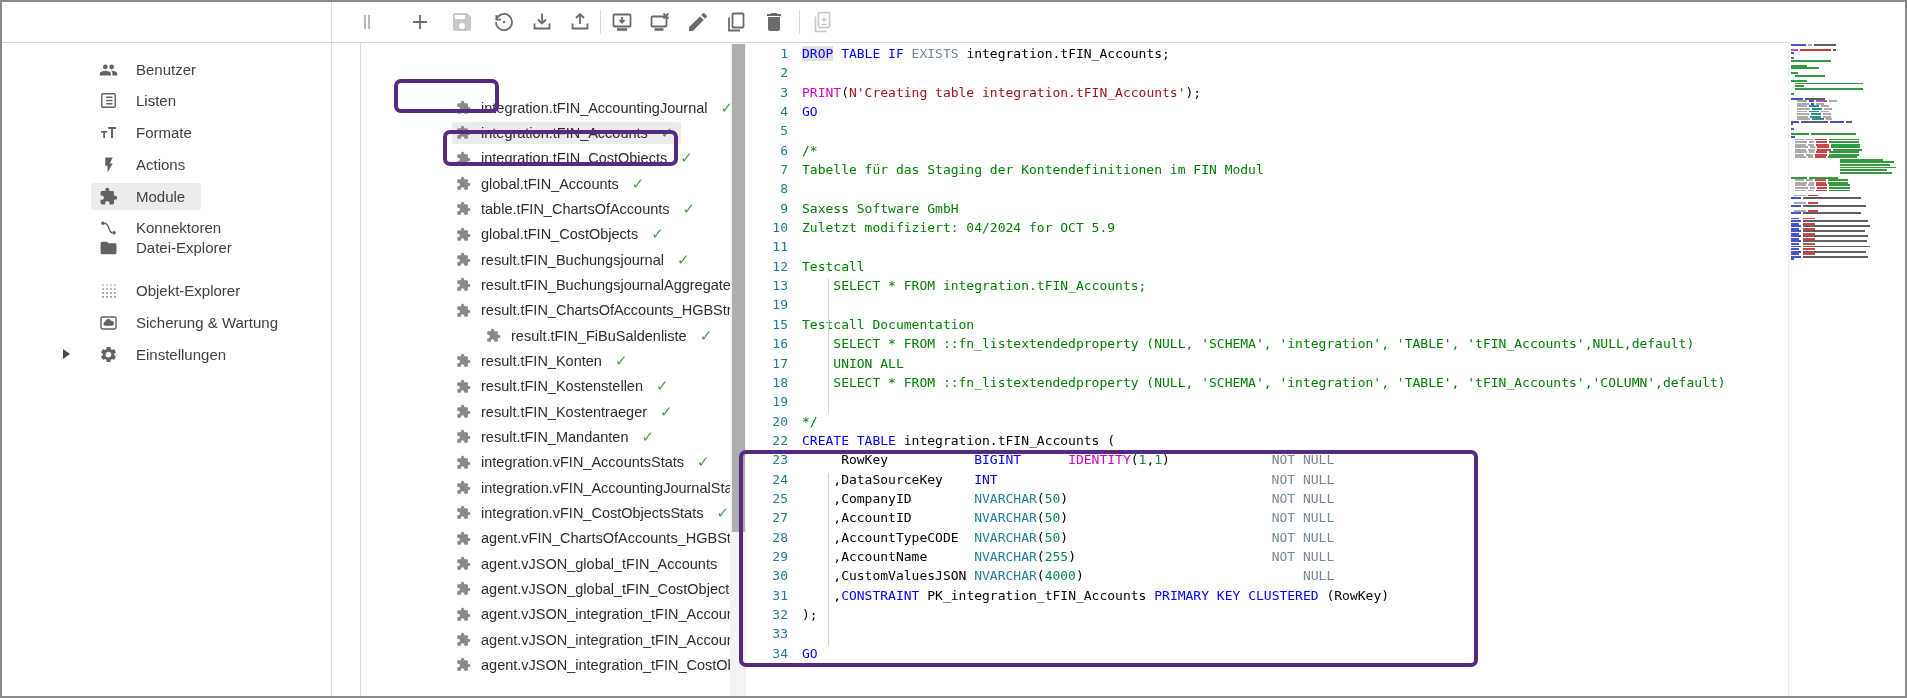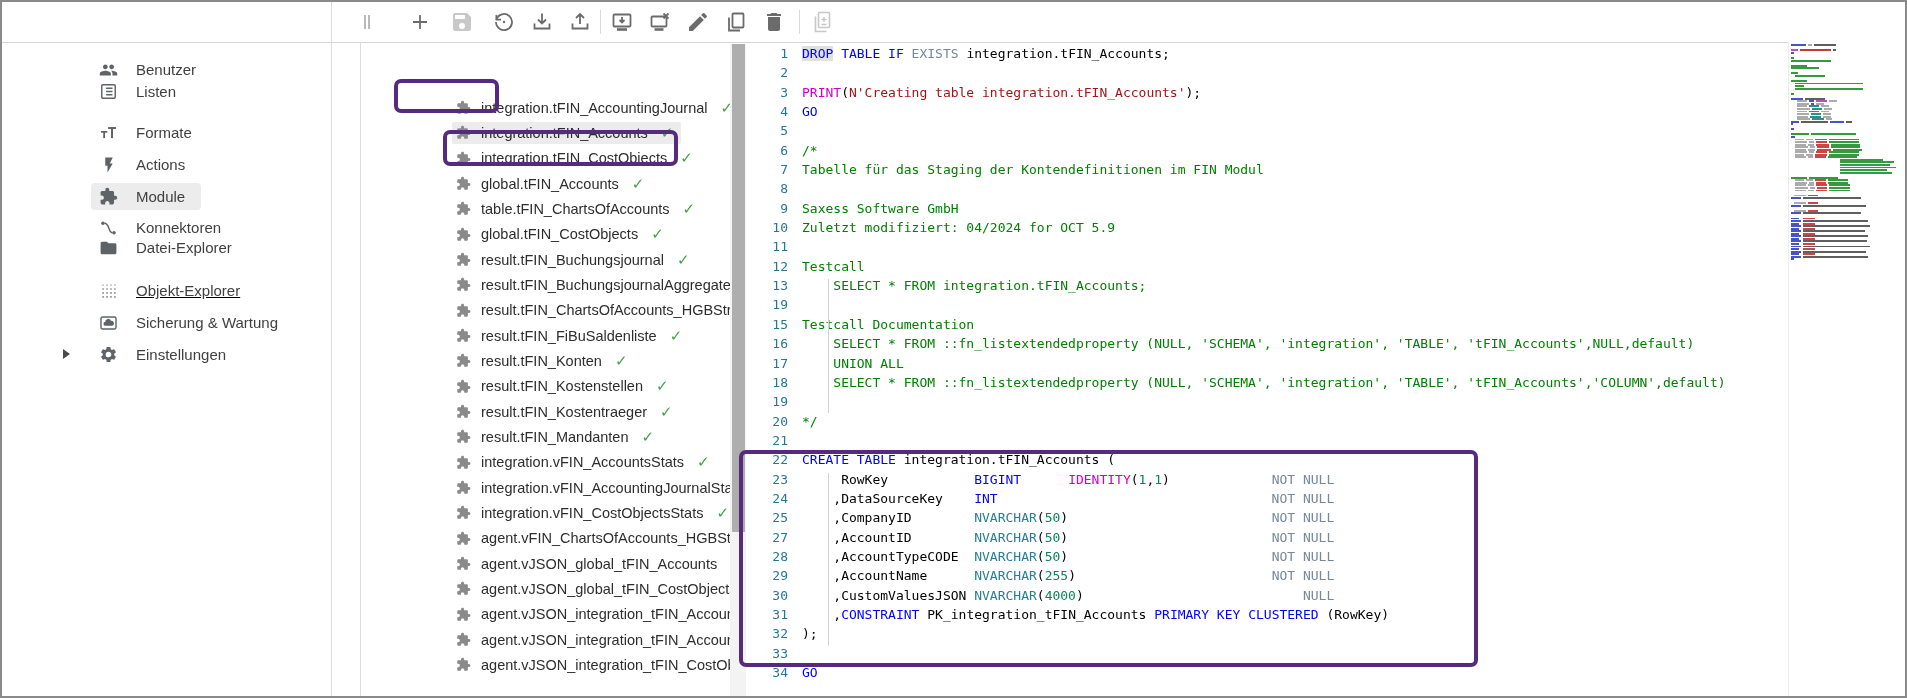--- a/index.html
+++ b/index.html
@@ -182,21 +182,21 @@
       <div class="side-item" style="top: 0px;">
         <span class="side-inner">
           <span class="side-icon">
             <svg width="20" height="20" viewBox="0 0 24 24">
               <path fill="#5f6368" d="M16 11c1.66 0 2.99-1.34 2.99-3S17.66 5 16 5c-1.66 0-3 1.34-3 3s1.34 3 3 3zm-8 0c1.66 0 2.99-1.34 2.99-3S9.66 5 8 5C6.34 5 5 6.34 5 8s1.34 3 3 3zm0 2c-2.33 0-7 1.17-7 3.5V19h14v-2.5c0-2.33-4.67-3.5-7-3.5zm8 0c-.29 0-.62.02-.97.05 1.16.84 1.97 1.97 1.97 3.45V19h6v-2.5c0-2.33-4.67-3.5-7-3.5z"></path>
             </svg>
           </span>
           <span class="side-label">Benutzer</span>
         </span>
       </div>
-      <div class="side-item" style="top: 22px;">
+      <div class="side-item" style="top: 31px;">
         <span class="side-inner">
           <span class="side-icon">
             <svg width="19" height="19" viewBox="0 0 24 24" fill="none" stroke="#5f6368" stroke-width="1.8">
               <rect x="3.5" y="3.5" width="17" height="17" rx="1.5"></rect>
               <path d="M9 8h8M9 12h8M9 16h8"></path>
               <path d="M6.3 8h.1M6.3 12h.1M6.3 16h.1" stroke-width="2.2"></path>
             </svg>
           </span>
           <span class="side-label">Listen</span>
         </span>
@@ -249,21 +249,21 @@
       <div class="side-item" style="top: 178px;">
         <span class="side-inner">
           <span class="side-icon">
             <svg width="20" height="20" viewBox="0 0 24 24">
               <path fill="#5f6368" d="M10 4H4c-1.1 0-1.99.9-1.99 2L2 18c0 1.1.9 2 2 2h16c1.1 0 2-.9 2-2V8c0-1.1-.9-2-2-2h-8l-2-2z"></path>
             </svg>
           </span>
           <span class="side-label">Datei-Explorer</span>
         </span>
       </div>
-      <div class="side-item" style="top: 221.2px; text-decoration: underline;">
+      <div class="side-item" style="top: 221.2px;">
         <span class="side-inner">
           <span class="side-icon">
             <svg width="18" height="18" viewBox="0 0 24 24" fill="#9a9a9a">
               <g opacity="0.55">
                 <rect x="3" y="3" width="2.4" height="2.4"></rect>
                 <rect x="8.2" y="3" width="2.4" height="2.4"></rect>
                 <rect x="13.4" y="3" width="2.4" height="2.4"></rect>
                 <rect x="18.6" y="3" width="2.4" height="2.4"></rect>
               </g>
               <g opacity="0.8">
@@ -400,21 +400,21 @@
       <div class="trow" style="top: 253.8px; padding-left: 90px;">
         <span class="inner">
           <span class="node-icon">
             <svg width="15" height="15" viewBox="0 0 24 24">
               <path fill="#8a8a8a" d="M20.5 11H19V7c0-1.1-.9-2-2-2h-4V3.5C13 2.12 11.88 1 10.5 1S8 2.12 8 3.5V5H4c-1.1 0-2 .9-2 2v3.8h1.5c1.49 0 2.7 1.21 2.7 2.7s-1.21 2.7-2.7 2.7H2V20c0 1.1.9 2 2 2h3.8v-1.5c0-1.49 1.21-2.7 2.7-2.7s2.7 1.21 2.7 2.7V22H17c1.1 0 2-.9 2-2v-4h1.5c1.38 0 2.5-1.12 2.5-2.5S21.88 11 20.5 11z"></path>
             </svg>
           </span>
           <span>result.tFIN_ChartsOfAccounts_HGBStructure</span>
         </span>
       </div>
-      <div class="trow" style="top: 279.13px; padding-left: 90px;">
+      <div class="trow" style="top: 279.13px; padding-left: 90px; margin-left: 30px;">
         <span class="inner">
           <span class="node-icon">
             <svg width="15" height="15" viewBox="0 0 24 24">
               <path fill="#8a8a8a" d="M20.5 11H19V7c0-1.1-.9-2-2-2h-4V3.5C13 2.12 11.88 1 10.5 1S8 2.12 8 3.5V5H4c-1.1 0-2 .9-2 2v3.8h1.5c1.49 0 2.7 1.21 2.7 2.7s-1.21 2.7-2.7 2.7H2V20c0 1.1.9 2 2 2h3.8v-1.5c0-1.49 1.21-2.7 2.7-2.7s2.7 1.21 2.7 2.7V22H17c1.1 0 2-.9 2-2v-4h1.5c1.38 0 2.5-1.12 2.5-2.5S21.88 11 20.5 11z"></path>
             </svg>
           </span>
           <span>result.tFIN_FiBuSaldenliste</span>
           <span class="tcheck">✓</span>
         </span>
       </div>
@@ -573,21 +573,20 @@
       <div class="cline"><span class="ln">11</span><span class="ct"></span></div>
       <div class="cline"><span class="ln">12</span><span class="ct"><span class="tok-c">Testcall</span></span></div>
       <div class="cline"><span class="ln">13</span><span class="ct"><span class="tok-c">    SELECT * FROM integration.tFIN_Accounts;</span></span></div>
       <div class="cline"><span class="ln">19</span><span class="ct"></span></div>
       <div class="cline"><span class="ln">15</span><span class="ct"><span class="tok-c">Testcall Documentation</span></span></div>
       <div class="cline"><span class="ln">16</span><span class="ct"><span class="tok-c">    SELECT * FROM ::fn_listextendedproperty (NULL, 'SCHEMA', 'integration', 'TABLE', 'tFIN_Accounts',NULL,default)</span></span></div>
       <div class="cline"><span class="ln">17</span><span class="ct"><span class="tok-c">    UNION ALL</span></span></div>
       <div class="cline"><span class="ln">18</span><span class="ct"><span class="tok-c">    SELECT * FROM ::fn_listextendedproperty (NULL, 'SCHEMA', 'integration', 'TABLE', 'tFIN_Accounts','COLUMN',default)</span></span></div>
       <div class="cline"><span class="ln">19</span><span class="ct"></span></div>
       <div class="cline"><span class="ln">20</span><span class="ct"><span class="tok-c">*/</span></span></div>
-      <div class="cline"><span class="ln">21</span><span class="ct"></span></div>
       <div class="cline"><span class="ln">22</span><span class="ct"><span class="tok-k">CREATE TABLE</span><span class="tok-d"> integration.tFIN_Accounts (</span></span></div>
       <div class="cline"><span class="ln">23</span><span class="ct"><span class="tok-d">     RowKey           </span><span class="tok-k">BIGINT</span><span class="tok-d">      </span><span class="tok-f">IDENTITY</span><span class="tok-d">(</span><span class="tok-n">1</span><span class="tok-d">,</span><span class="tok-n">1</span><span class="tok-d">)</span><span class="tok-d">             </span><span class="tok-o">NOT NULL</span></span></div>
       <div class="cline"><span class="ln">24</span><span class="ct"><span class="tok-d">    ,DataSourceKey    </span><span class="tok-k">INT</span><span class="tok-d">                                   </span><span class="tok-o">NOT NULL</span></span></div>
       <div class="cline"><span class="ln">25</span><span class="ct"><span class="tok-d">    ,CompanyID        </span><span class="tok-t">NVARCHAR</span><span class="tok-d">(</span><span class="tok-n">50</span><span class="tok-d">)</span><span class="tok-d">                          </span><span class="tok-o">NOT NULL</span></span></div>
       <div class="cline"><span class="ln">27</span><span class="ct"><span class="tok-d">    ,AccountID        </span><span class="tok-t">NVARCHAR</span><span class="tok-d">(</span><span class="tok-n">50</span><span class="tok-d">)</span><span class="tok-d">                          </span><span class="tok-o">NOT NULL</span></span></div>
       <div class="cline"><span class="ln">28</span><span class="ct"><span class="tok-d">    ,AccountTypeCODE  </span><span class="tok-t">NVARCHAR</span><span class="tok-d">(</span><span class="tok-n">50</span><span class="tok-d">)</span><span class="tok-d">                          </span><span class="tok-o">NOT NULL</span></span></div>
       <div class="cline"><span class="ln">29</span><span class="ct"><span class="tok-d">    ,AccountName      </span><span class="tok-t">NVARCHAR</span><span class="tok-d">(</span><span class="tok-n">255</span><span class="tok-d">)</span><span class="tok-d">                         </span><span class="tok-o">NOT NULL</span></span></div>
       <div class="cline"><span class="ln">30</span><span class="ct"><span class="tok-d">    ,CustomValuesJSON </span><span class="tok-t">NVARCHAR</span><span class="tok-d">(</span><span class="tok-n">4000</span><span class="tok-d">)</span><span class="tok-d">                            </span><span class="tok-o">NULL</span></span></div>
       <div class="cline"><span class="ln">31</span><span class="ct"><span class="tok-d">    ,</span><span class="tok-k">CONSTRAINT</span><span class="tok-d"> PK_integration_tFIN_Accounts </span><span class="tok-k">PRIMARY KEY CLUSTERED</span><span class="tok-d"> (RowKey)</span></span></div>
       <div class="cline"><span class="ln">32</span><span class="ct"><span class="tok-d">);</span></span></div>

